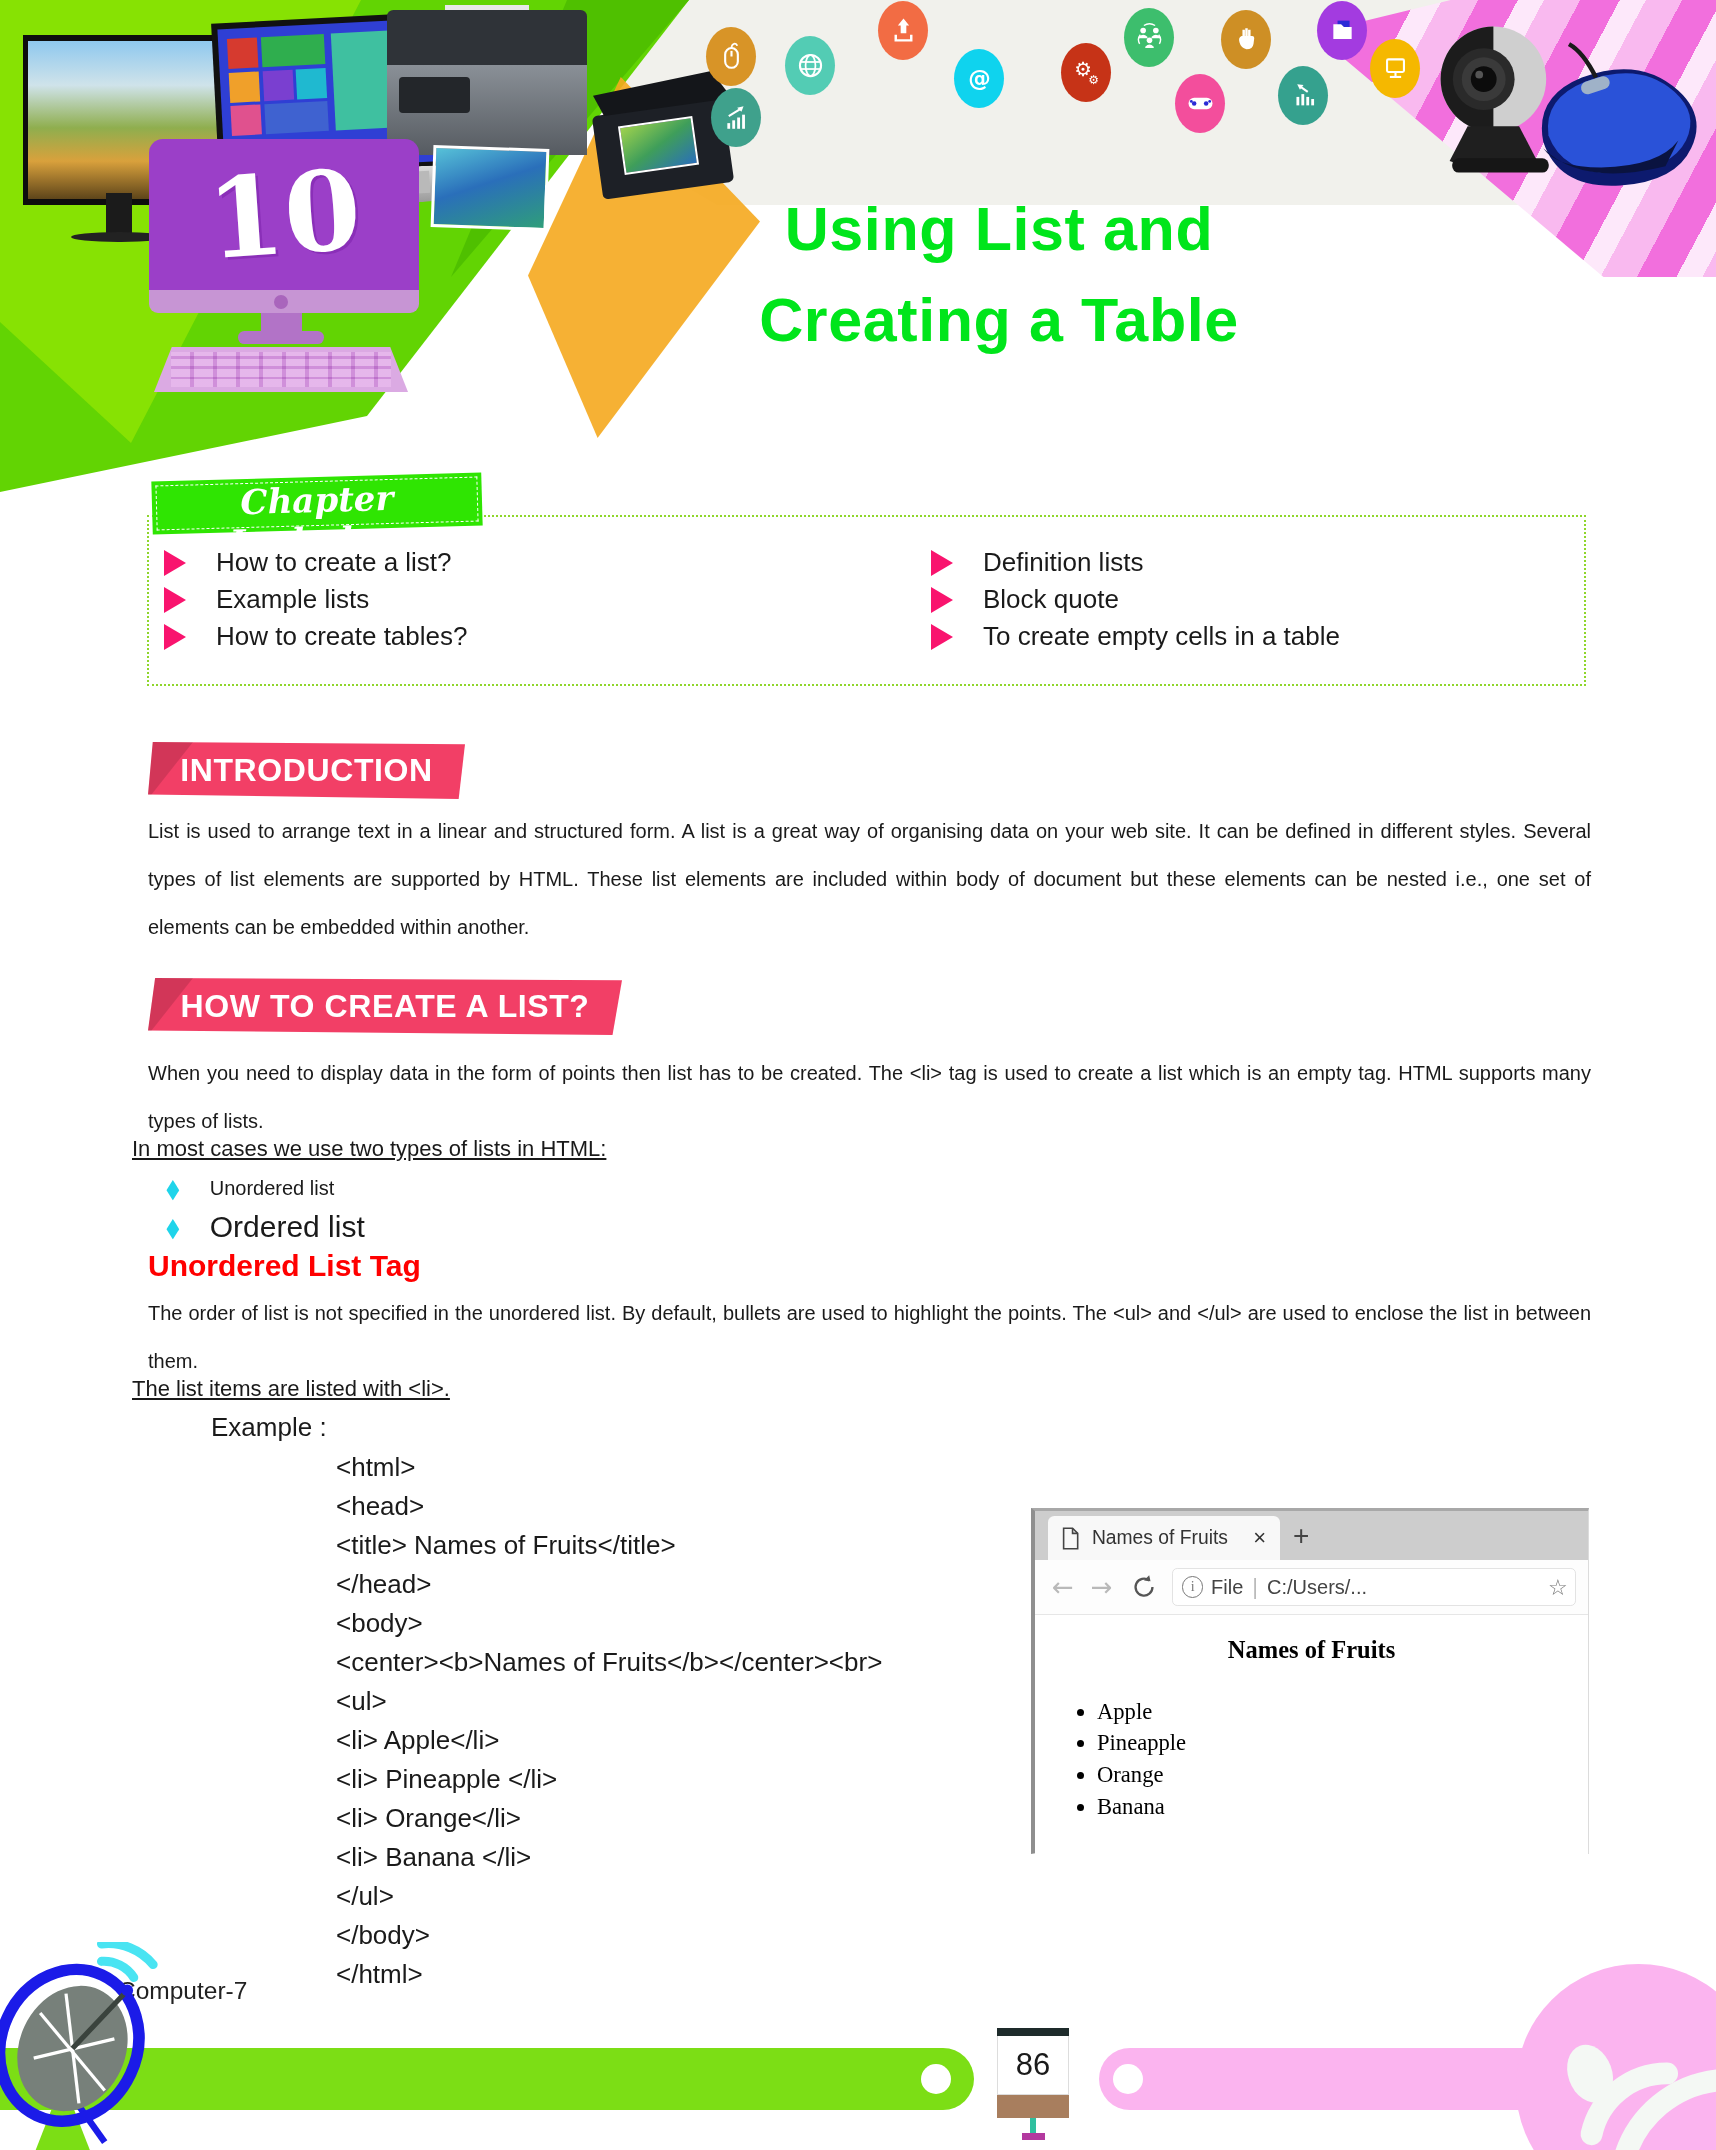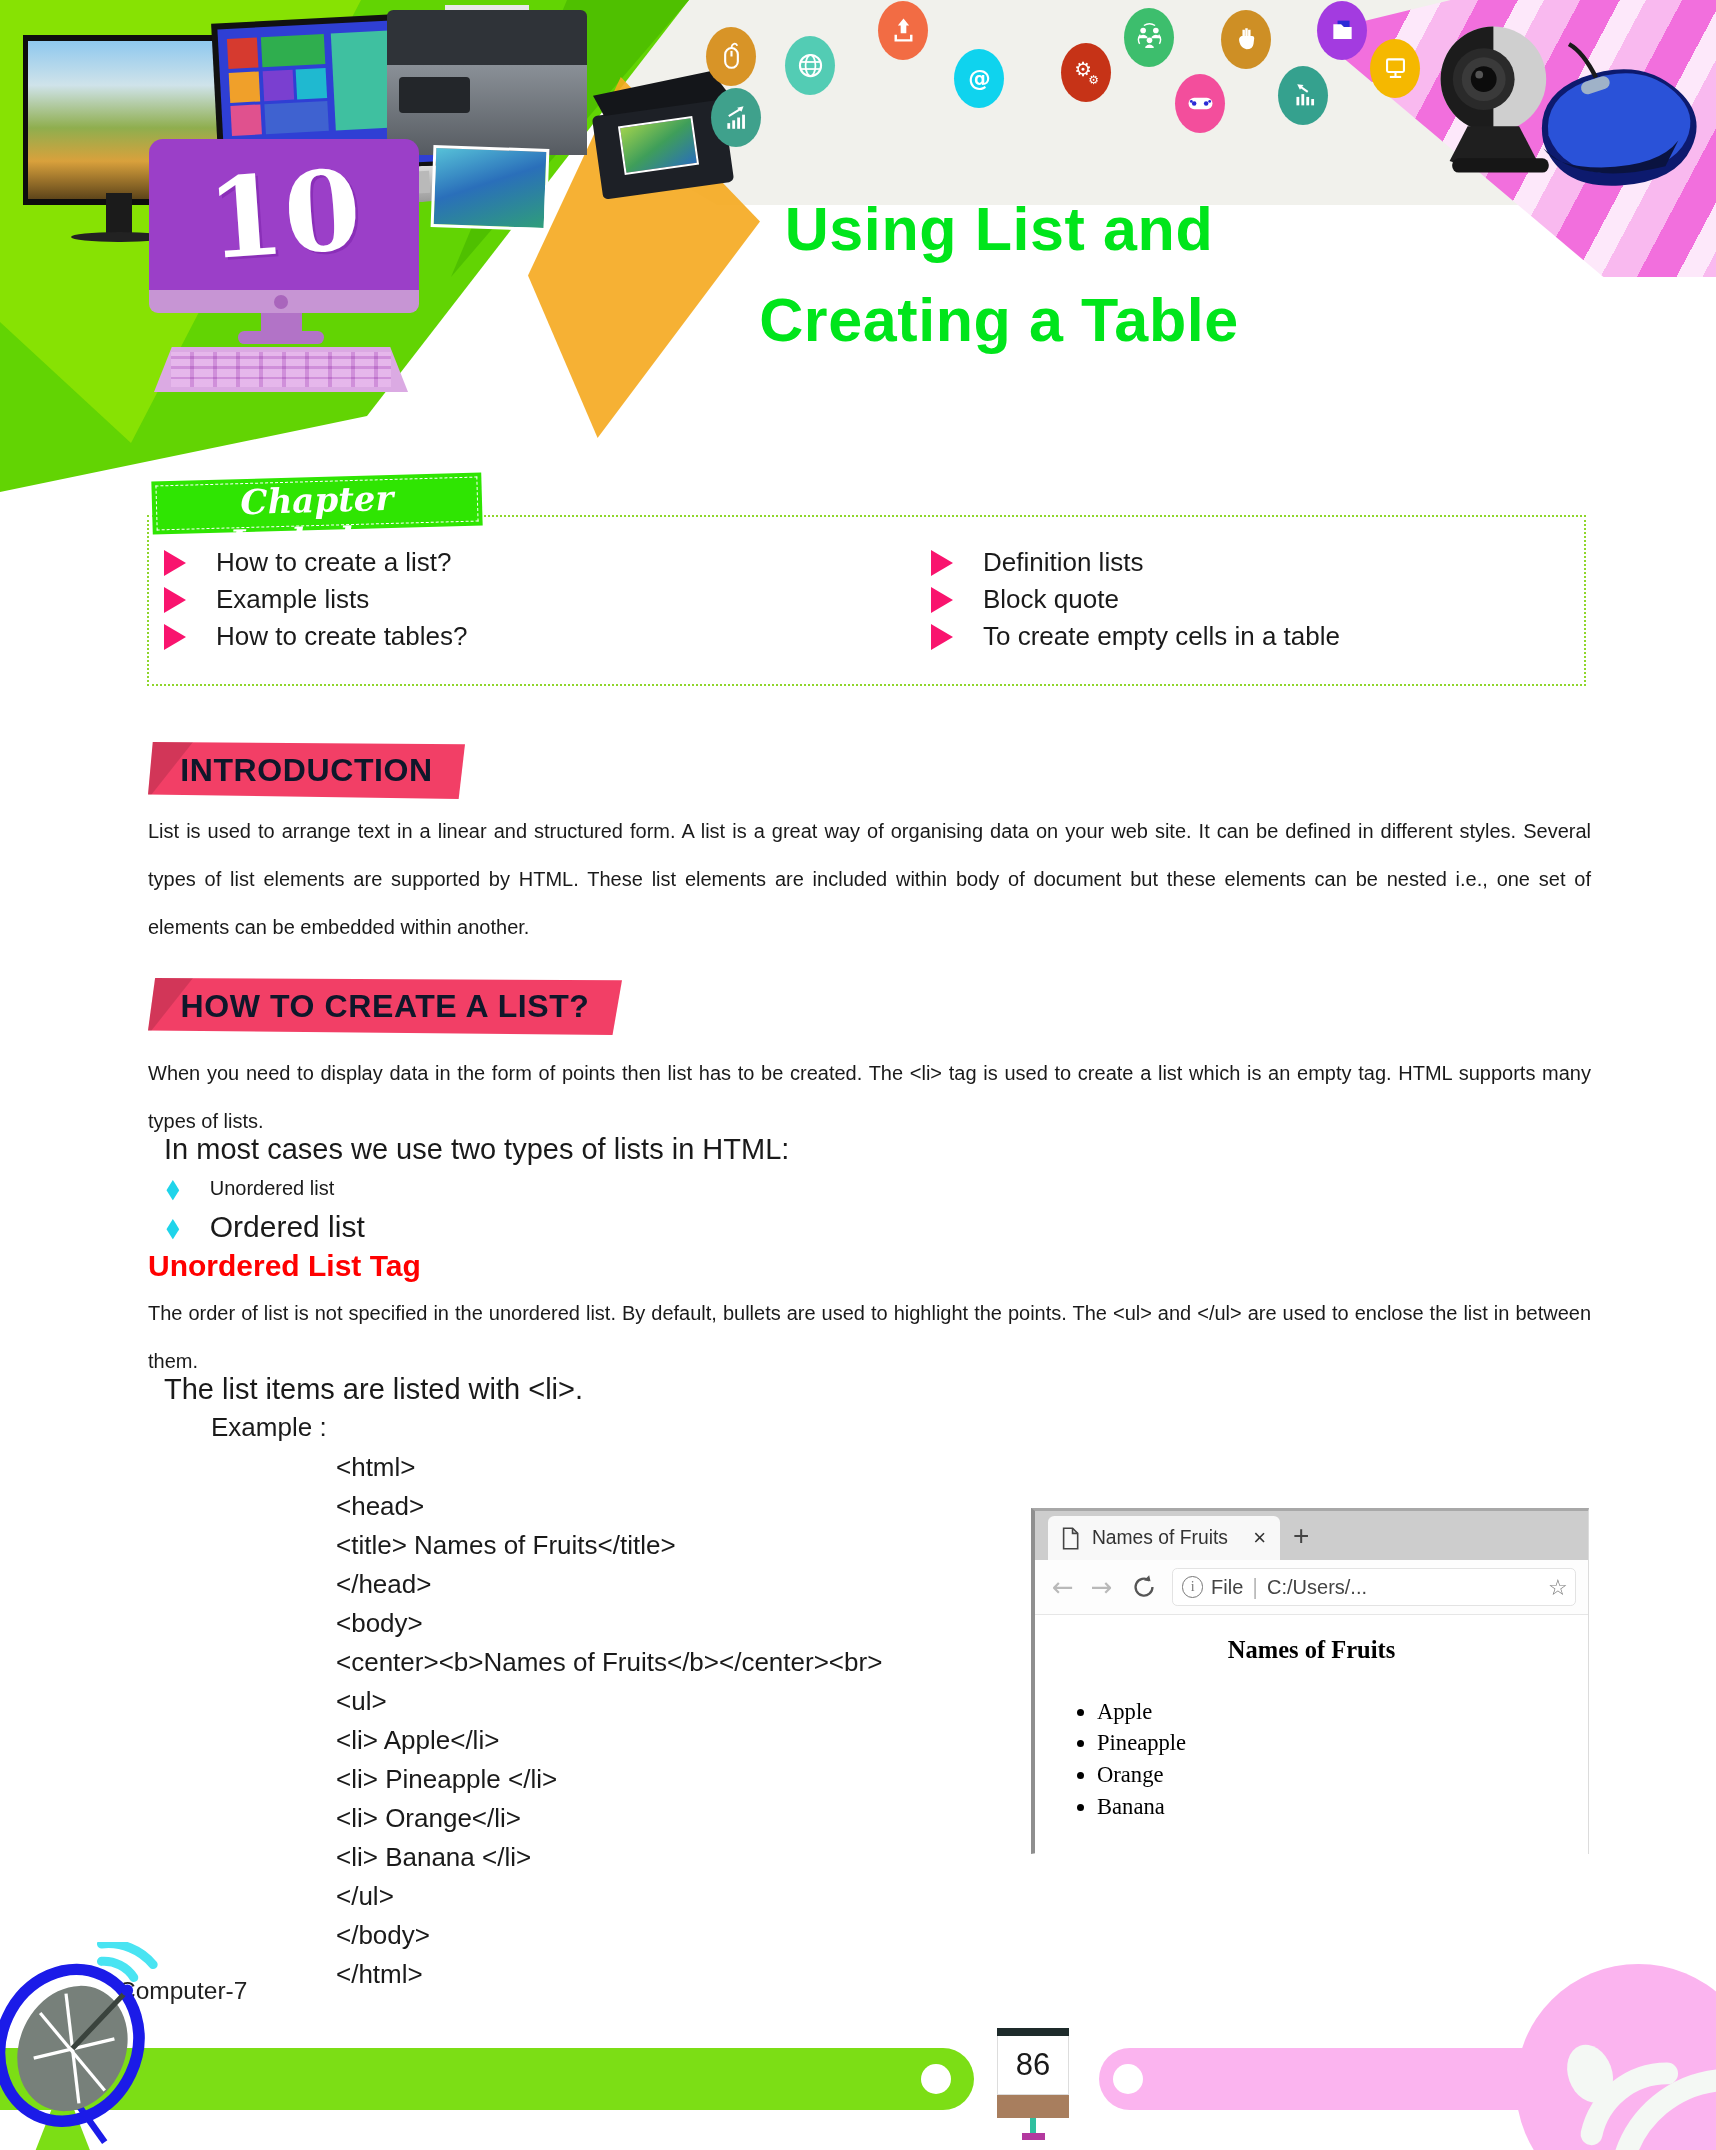--- a/index.html
+++ b/index.html
@@ -85,28 +85,28 @@
   #inc-label{left:152px;top:477px;width:330px;height:53px;background:#2fe502;transform:rotate(-1.6deg);}
   #inc-label .dash{position:absolute;left:3.9px;top:3.9px;right:3.9px;bottom:3.9px;border:1.9px dashed #fff;}
   #inc-label .txt{position:absolute;width:100%;text-align:center;top:2.6px;color:#fff;font-size:34px;font-weight:bold;
       font-style:italic;font-family:"DejaVu Serif",serif;}
   .inc-col{position:absolute;top:544px;display:flex;flex-direction:column;}
   .inc-row{display:flex;align-items:center;height:37px;}
   .tri{width:0;height:0;border-left:22px solid #f9146e;border-top:13.5px solid transparent;border-bottom:13.5px solid transparent;margin-right:30px;}
   .inc-row .t{font-size:26px;}
 
   
-  .banner{position:absolute;background:#f23f66;color:#0f172a;font-weight:bold;font-size:32px;
+  .banner{position:absolute;background:#f23f66;color:#ffffff;font-weight:bold;font-size:32px;
      display:flex;align-items:center;justify-content:center;letter-spacing:0.6px;
      clip-path:polygon(1.5% 0,100% 4%,98% 100%,0 92%);}
   .banner .fold{position:absolute;left:0;top:0;width:45px;height:100%;background:rgba(0,0,0,.13);
      clip-path:polygon(0 0,100% 0,0 100%);}
 
   .para{position:absolute;left:148px;width:1443px;font-size:20px;line-height:48px;text-align:justify;}
-  .line{position:absolute;left:164px;font-size:29px;line-height:36px;}
+  .line{position:absolute;left:132px;font-size:22px;line-height:36px;text-decoration:underline;}
   .bullet-row{position:absolute;left:164px;display:flex;align-items:center;height:36px;}
   .diamond{color:#1fd4ea;font-family:"DejaVu Sans",sans-serif;font-size:23px;transform:scale(.72,1.15);margin-right:28px;}
   #uheading{left:148px;top:1249px;font-size:30px;font-weight:bold;color:#ff0000;position:absolute;}
   #example{left:211px;top:1412px;font-size:26px;position:absolute;}
   #codeblock{left:336px;top:1448px;position:absolute;font-size:26px;line-height:39px;}
 
   
   #browser{left:1031px;top:1508px;width:558px;height:346px;background:#fff;
      border-left:4.5px solid #8f8f8f;border-top:3.9px solid #a8a8a8;border-right:1.3px solid #dcdcdc;border-bottom:1.3px solid #dcdcdc;
      box-sizing:border-box;}

